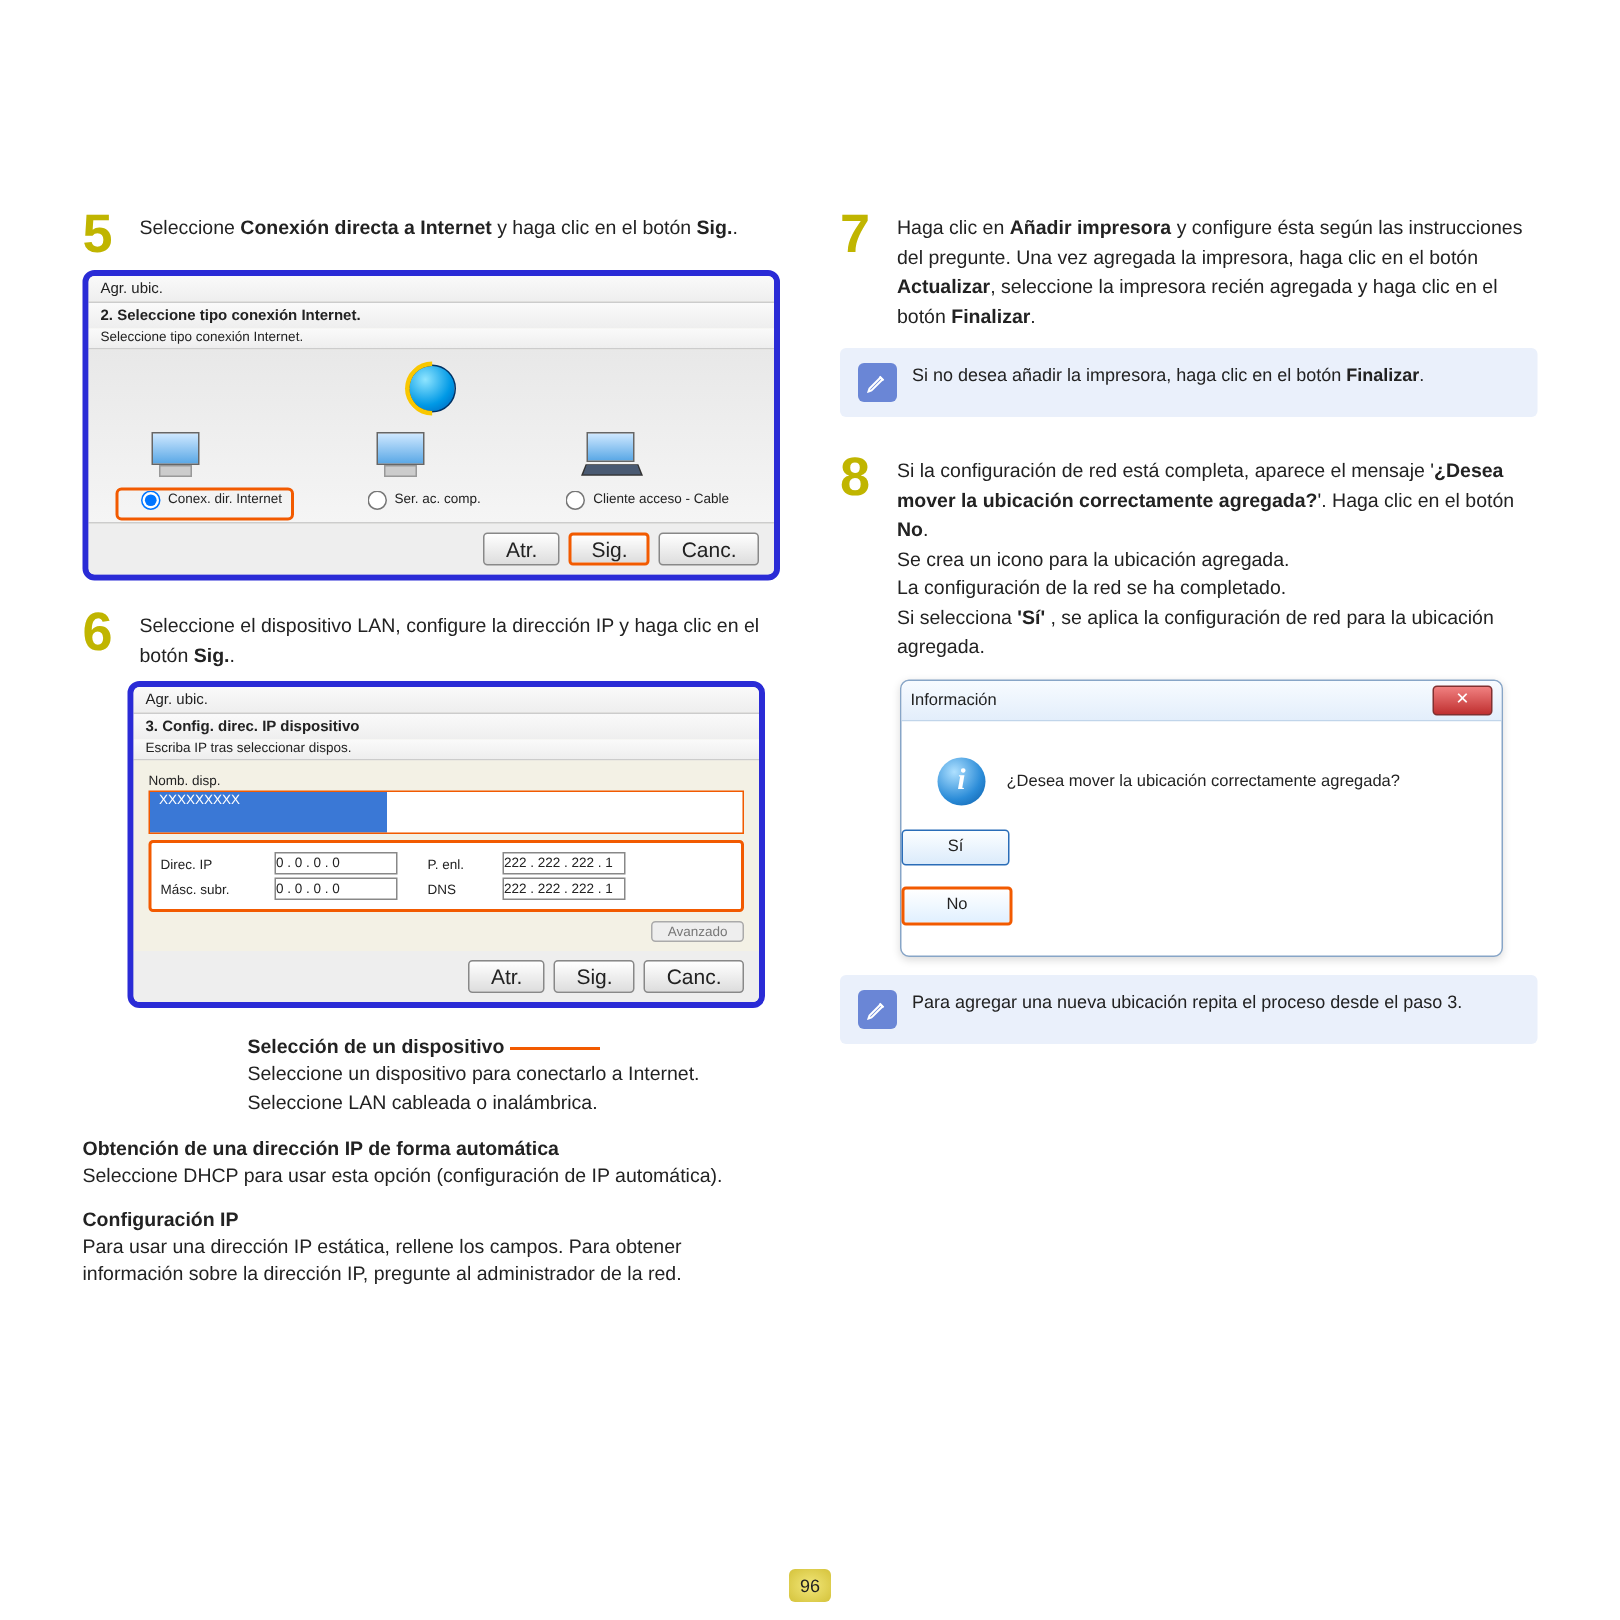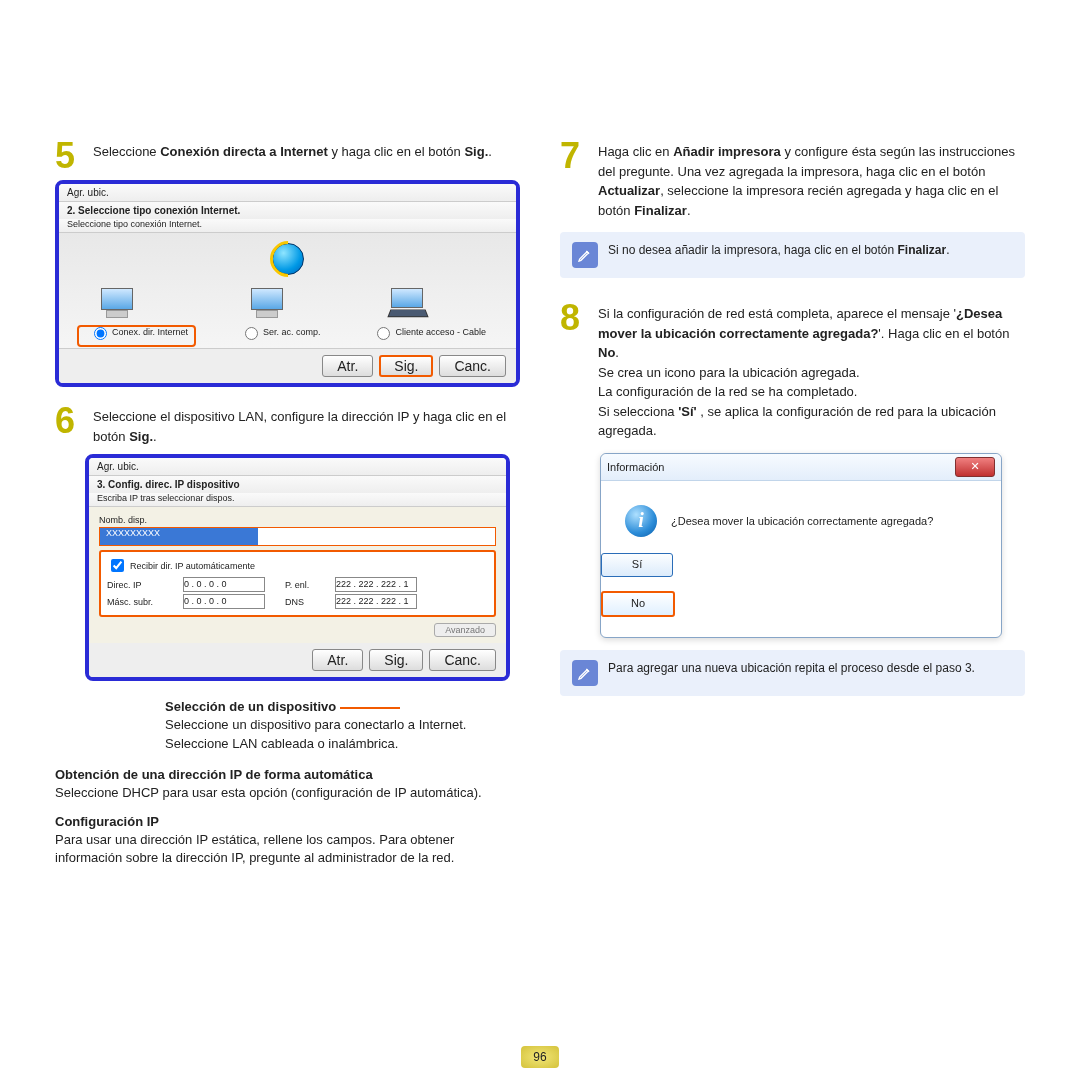--- a/index.html
+++ b/index.html
@@ -149,21 +149,21 @@
     padding:1px 13px;
   }
   .form-body {
     padding:6px 10px 4px 10px;
     font-size:9px;
     background:#f3f1e5;
   }
   .form-lbl{display:block;margin:2px 0;}
   .device-select{
     width:100%;
-    height:19px;
+    height:29px;
     border:1px solid #f25a00;
     background:linear-gradient(90deg,#3a78d6 0,#3a78d6 40%, #fff 40%, #fff 100%);
     color:#fff;
     font-size:9px;
     padding-left:6px;
     box-sizing:border-box;
   }
   .ip-frame{
     border:2px solid #f25a00;
     border-radius:3px;
@@ -259,21 +259,21 @@
   }
   .info-btn.no{
     border:2px solid #f25a00;
     background:linear-gradient(#fff,#e0f0ff);
   }
   .page-num{
     position:absolute;
     bottom:12px;
     left:50%;
     transform:translateX(-50%);
-    width:38px;height:22px;
+    width:28px;height:22px;
     background:radial-gradient(ellipse at center,#f2e77a 0,#d4c23a 100%);
     border-radius:4px;
     text-align:center;
     line-height:22px;
     font-size:12px;
     color:#222;
   }
 </style>
 </head>
 <body>
@@ -337,24 +337,20 @@
     </div>
 
     <div class="dialog-outer" style="margin-left:30px;margin-right:10px;">
       <div class="dialog-title">Agr. ubic.</div>
       <div class="dialog-sub">3. Config. direc. IP dispositivo</div>
       <div class="dialog-desc">Escriba IP tras seleccionar dispos.</div>
       <div class="form-body">
         <span class="form-lbl">Nomb. disp.</span>
         <div class="device-select"><span>XXXXXXXXX</span></div>
         <div class="ip-frame">
-          <label style="display:flex;align-items:center;gap:3px;">
-              <input type="checkbox" checked="" style="">
-              <span>Recibir dir. IP automáticamente</span>
-            </label>
           <div class="ip-row">
             <span class="ip-lbl">Direc. IP</span>
             <span class="ip-box">0  .  0  .  0  .  0</span>
             <span class="ip-lbl2">P. enl.</span>
             <span class="ip-box">222 . 222 . 222 .  1</span>
           </div>
           <div class="ip-row">
             <span class="ip-lbl">Másc. subr.</span>
             <span class="ip-box">0  .  0  .  0  .  0</span>
             <span class="ip-lbl2">DNS</span>

